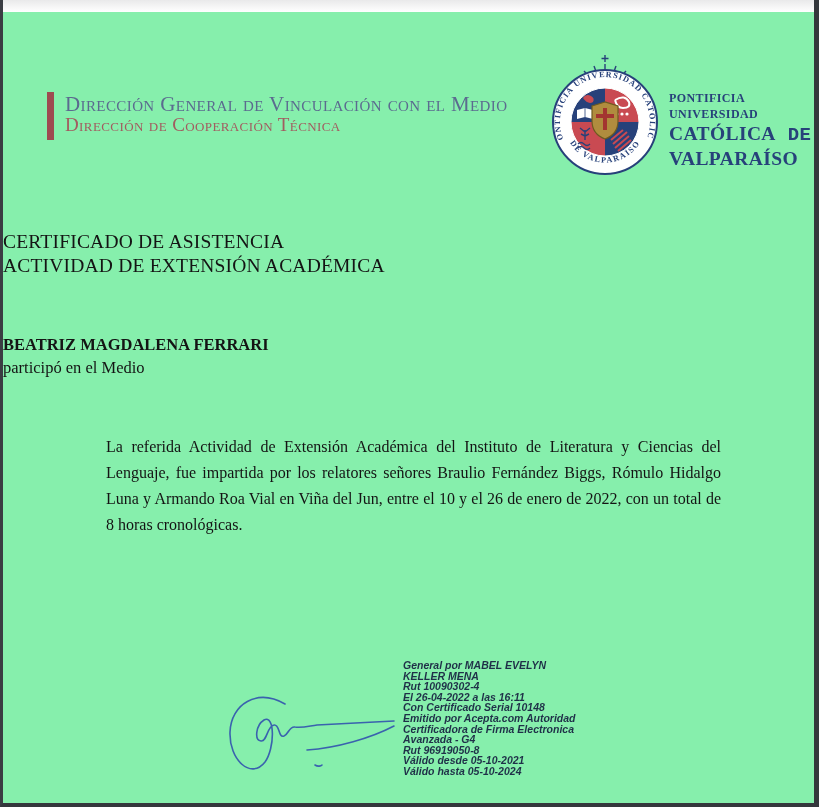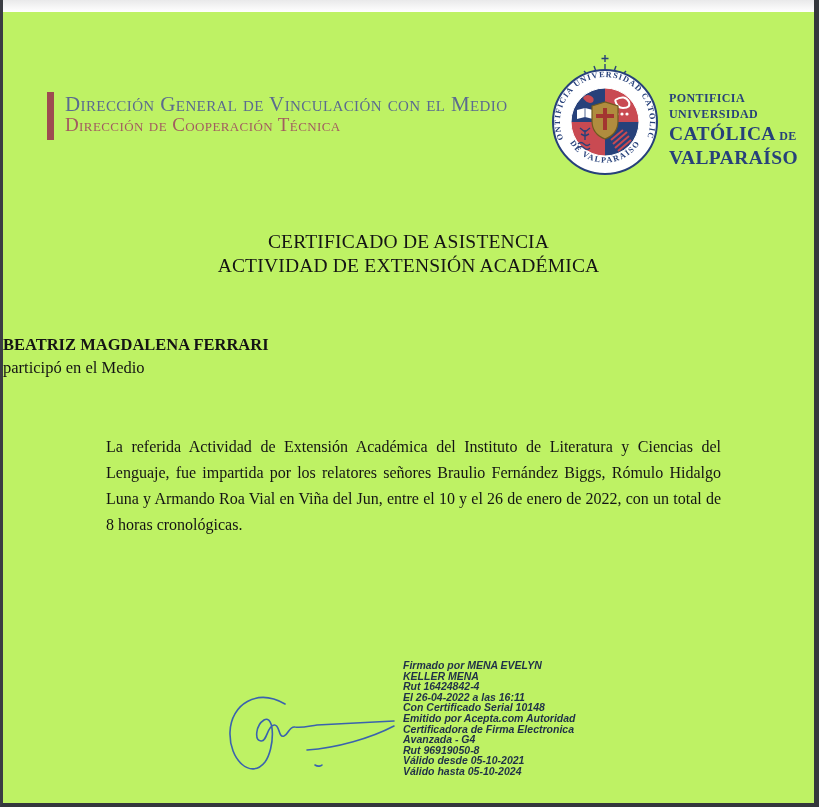--- a/index.html
+++ b/index.html
@@ -1,20 +1,20 @@
 <!DOCTYPE html>
 <html><head>
 <meta charset="utf-8">
 <style>
   html,body{margin:0;padding:0;background:#ffffff;}
   #page{
     position:relative;
     width:819px;height:807px;
     box-sizing:border-box;
-    background:#bef264;
+    background:#86efac;
     border-left:3px solid #3a3d43;
     border-right:5px solid #34373c;
     border-bottom:4px solid #34373c;
     overflow:hidden;
     font-family:"Liberation Serif", serif;
     color:#141414;
   }
   #top-shade{
     position:absolute;left:0;top:0;width:100%;height:12px;
     background:linear-gradient(#e9e9ea,#ffffff);
@@ -33,25 +33,25 @@
   }
   
   #logo-seal{position:absolute;left:542px;top:54px;}
   #wordmark{
     position:absolute;left:666px;top:92px;
     color:#27417a;font-weight:bold;line-height:1;
     font-family:"Liberation Serif", serif;
   }
   .wm-small{font-size:12px;letter-spacing:0.4px;margin-bottom:4px;}
   .wm-large{font-size:19.5px;letter-spacing:0.4px;margin-bottom:4px;}
-  .wm-de{font-size:12px;}
+  .wm-de{font-size:19px;font-family:Liberation Mono, monospace;}
   
   #doc-title{
     position:absolute;left:0;top:230px;width:100%;
-    text-align:center;font-size:19.5px;line-height:23.5px;
+    font-size:19.5px;line-height:23.5px;
     color:#141414;letter-spacing:0.2px;
   }
   #recipient{
     position:absolute;left:0;top:334px;width:100%;
     font-size:16.5px;line-height:22.5px;
   }
   .bold{font-weight:bold;}
   #body-paragraph{
     position:absolute;left:103px;top:434px;width:615px;
     font-size:16px;line-height:26px;text-align:justify;
@@ -160,23 +160,23 @@
 
   <svg id="signature-stroke" width="182" height="94" viewBox="0 0 182 94">
     <g fill="none" stroke="#3a62ae" stroke-width="1.6" stroke-linecap="round">
       <path d="M62,16 C34,0 8,16 7,44 C6,72 28,92 42,74 C52,60 52,26 41,32 C33,37 31,52 38,53 C44,54 44,38 51,37 C57,36 55,50 61,48 C66,46 66,38 72,39 C80,40 86,38 94,37 L171,33"></path>
       <path d="M171,38 C148,50 114,60 84,62"></path>
       <path d="M92,77 C95,79 98,78 99,77"></path>
     </g>
   </svg>
 
   <div id="signature-stamp">
-    <div>Firmado por MENA EVELYN</div>
+    <div>General por MABEL EVELYN</div>
     <div>KELLER MENA</div>
-    <div>Rut 16424842-4</div>
+    <div>Rut 10090302-4</div>
     <div>El 26-04-2022 a las 16:11</div>
     <div>Con Certificado Serial 10148</div>
     <div>Emitido por Acepta.com Autoridad</div>
     <div>Certificadora de Firma Electronica</div>
     <div>Avanzada - G4</div>
     <div>Rut 96919050-8</div>
     <div>Válido desde 05-10-2021</div>
     <div>Válido hasta 05-10-2024</div>
   </div>
 </div>

